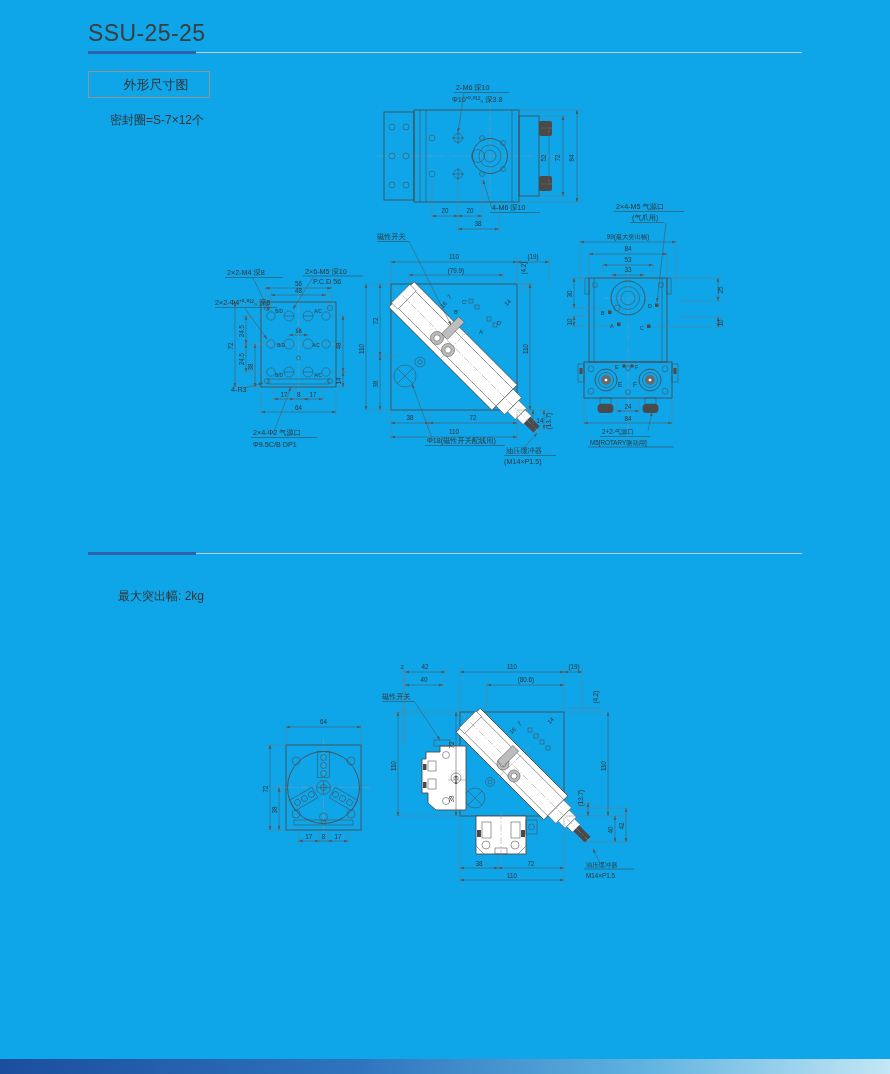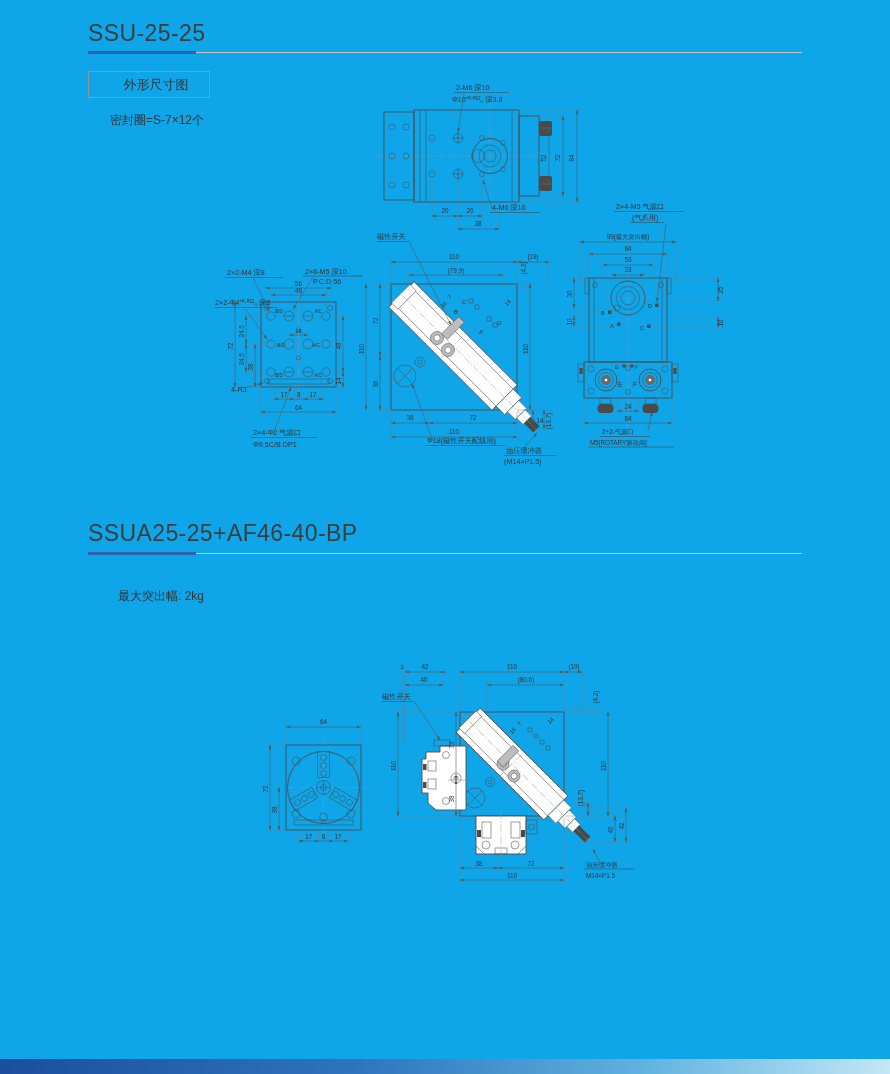--- a/index.html
+++ b/index.html
@@ -426,21 +426,20 @@
       <line class="ul" x1="72" y1="24.5" x2="106" y2="24.5"></line>
       <path class="ldr" d="M108,25 L99,104" marker-end="url(#ah)"></path>
       <text class="dts" x="44" y="236">2+2-气源口</text>
       <line class="ul" x1="42" y1="238.5" x2="92" y2="238.5"></line>
       <text class="dts" x="32" y="246.5">M5[ROTARY驱动用]</text>
       <line class="ul" x1="30" y1="249" x2="116" y2="249"></line>
       <path class="ldr" d="M90,233 L94,214" marker-end="url(#ah)"></path>
     </g>
   </svg>
 
-  <div class="sec-title" style="top:520px">SSUA25-25+AF46-40-BP</div>
   <div class="rule" style="top:552px">
     <div class="seg-blue"></div>
     <div class="seg-gray"></div>
   </div>
   <div class="note" style="left:118px;top:588px">最大突出幅: 2kg</div>
 
   <svg style="left:258px;top:710px" width="150" height="160" viewBox="0 0 150 160">
     <g>
       <line class="cl" x1="18" y1="77.5" x2="113" y2="77.5"></line>
         <line class="cl" x1="65.5" y1="28" x2="65.5" y2="128"></line>

